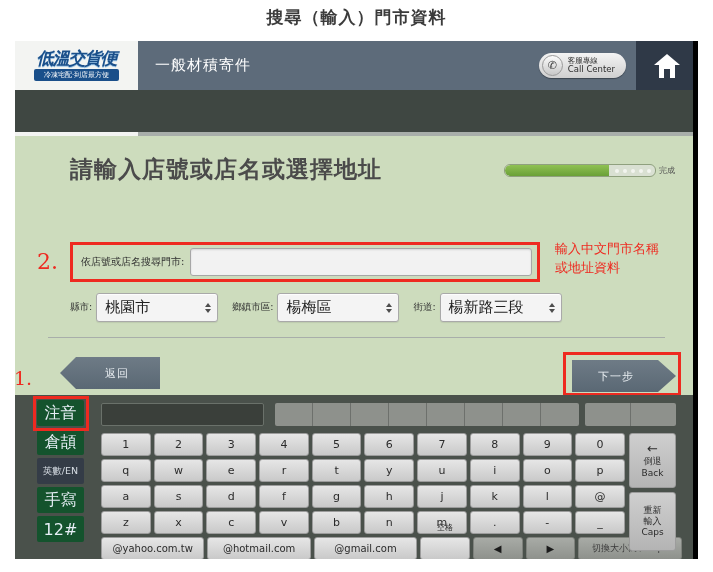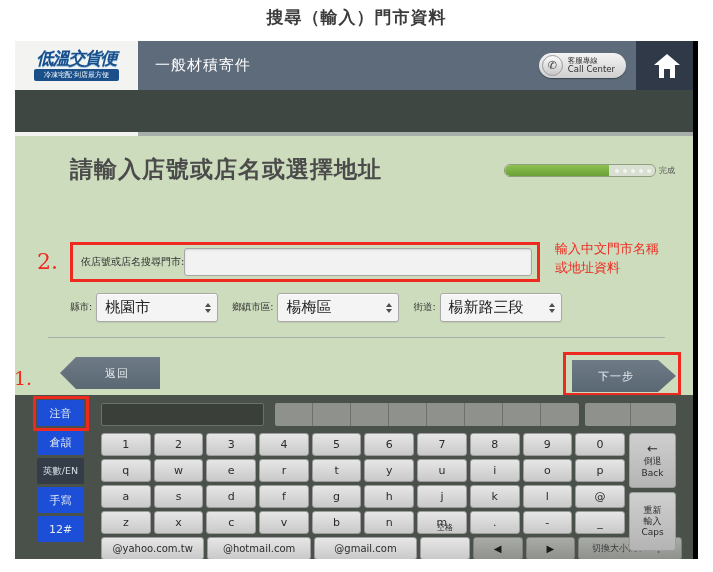--- a/index.html
+++ b/index.html
@@ -209,20 +209,21 @@
     font-family: "DejaVu Serif", "Liberation Serif", serif;
   }
   .marker-2 { left: 22px; top: 117px; }
   .marker-3 { left: 523px; top: 300px; }
   .marker-1 { left: 14px; top: 367px; font-size: 19px; }
 
   .search-label {
     font-size: 10px;
     color: #2f2f2f;
     padding-left: 8px;
+    padding-right: 6px;
     white-space: nowrap;
   }
   .search-input {
     flex: 1;
     height: 28px;
     margin-right: 5px;
     background: #f2f2f2;
     border: 1px solid #a7a7a7;
     border-radius: 3px;
     box-shadow: inset 0 1px 2px rgba(0,0,0,.12);
@@ -346,23 +347,23 @@
     position: absolute;
     left: 22px; top: 5px;
     width: 47px;
     display: flex;
     flex-direction: column;
     gap: 3px;
   }
   .ime-btn {
     height: 26px;
     border-radius: 2px;
-    background: #1d4ed8;
+    background: #14532d;
     color: #e6eef5;
-    font-size: 11px;
+    font-size: 16px;
     display: flex; align-items: center; justify-content: center;
     cursor: pointer;
     white-space: nowrap;
   }
   .ime-btn.sel {
     background: #343c47;
     color: #d7dde4;
     font-size: 9.5px;
   }
   .ime-box1 {

